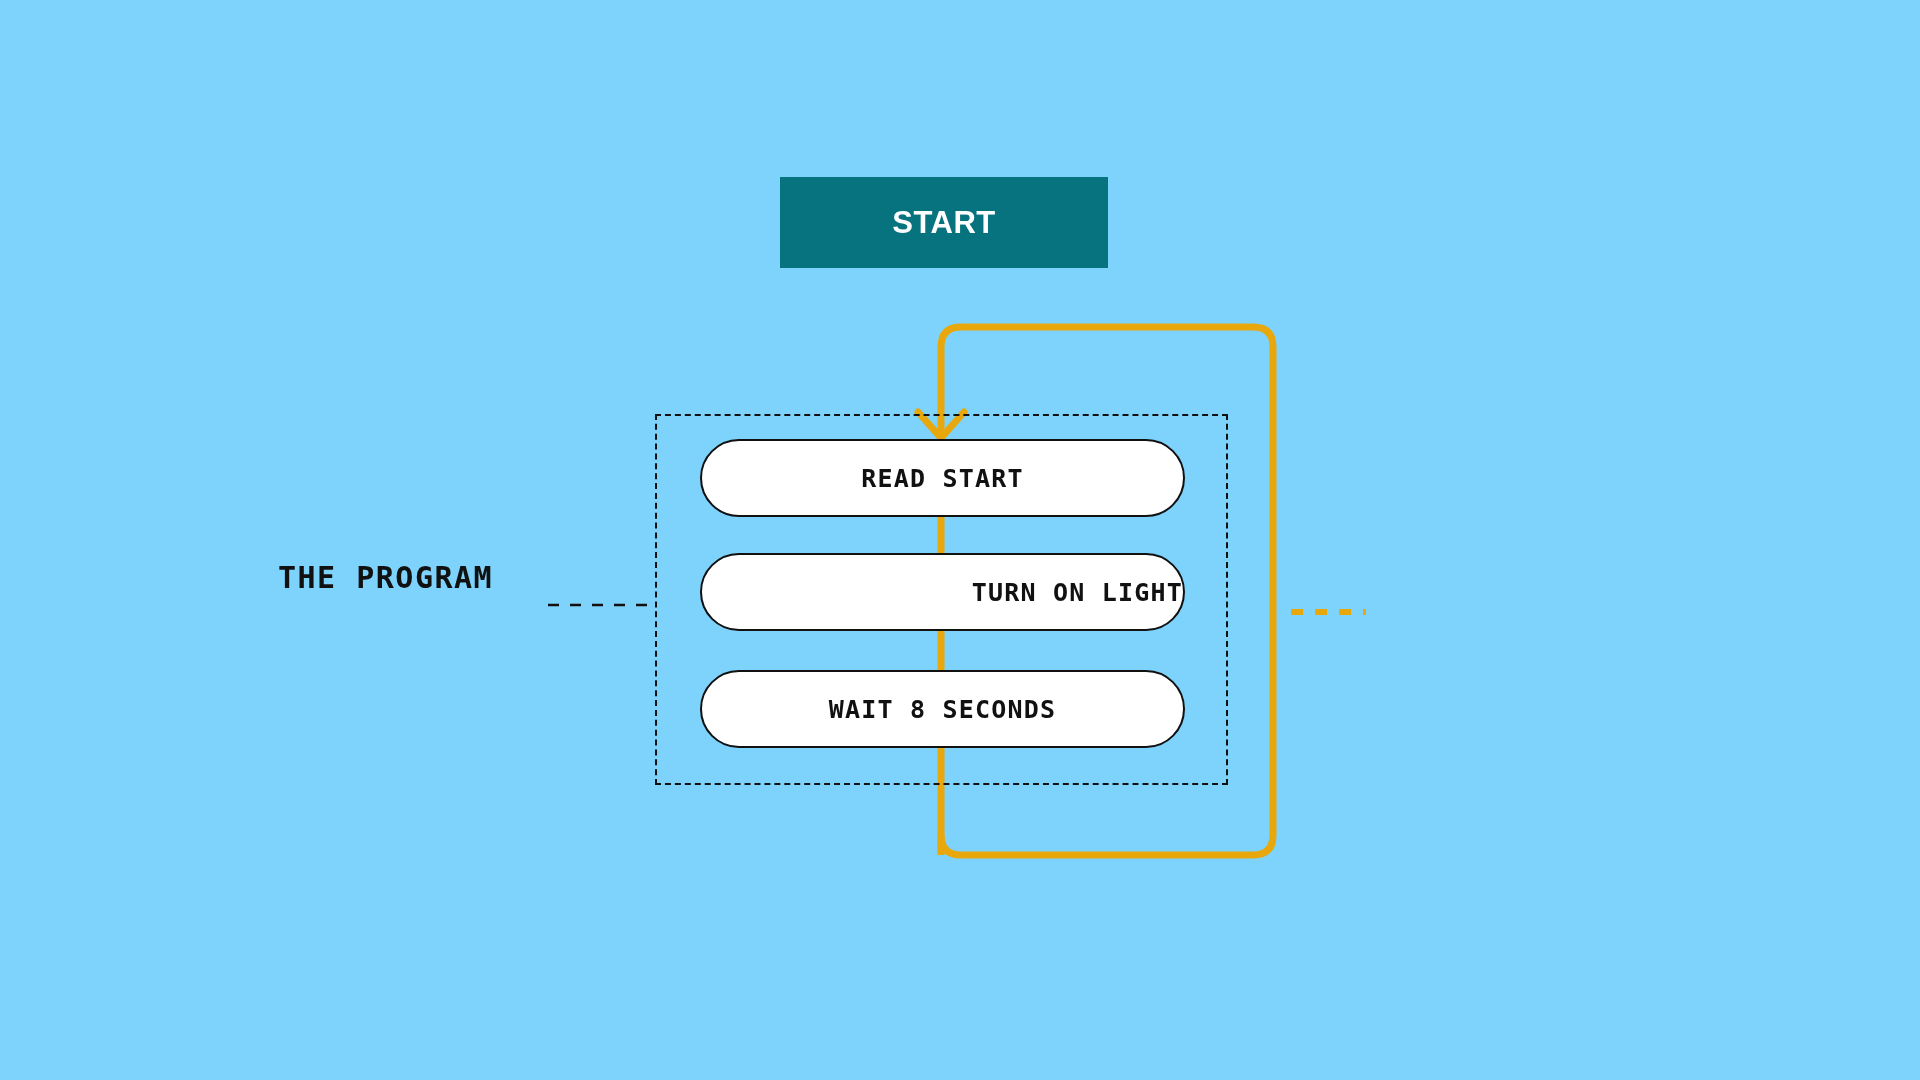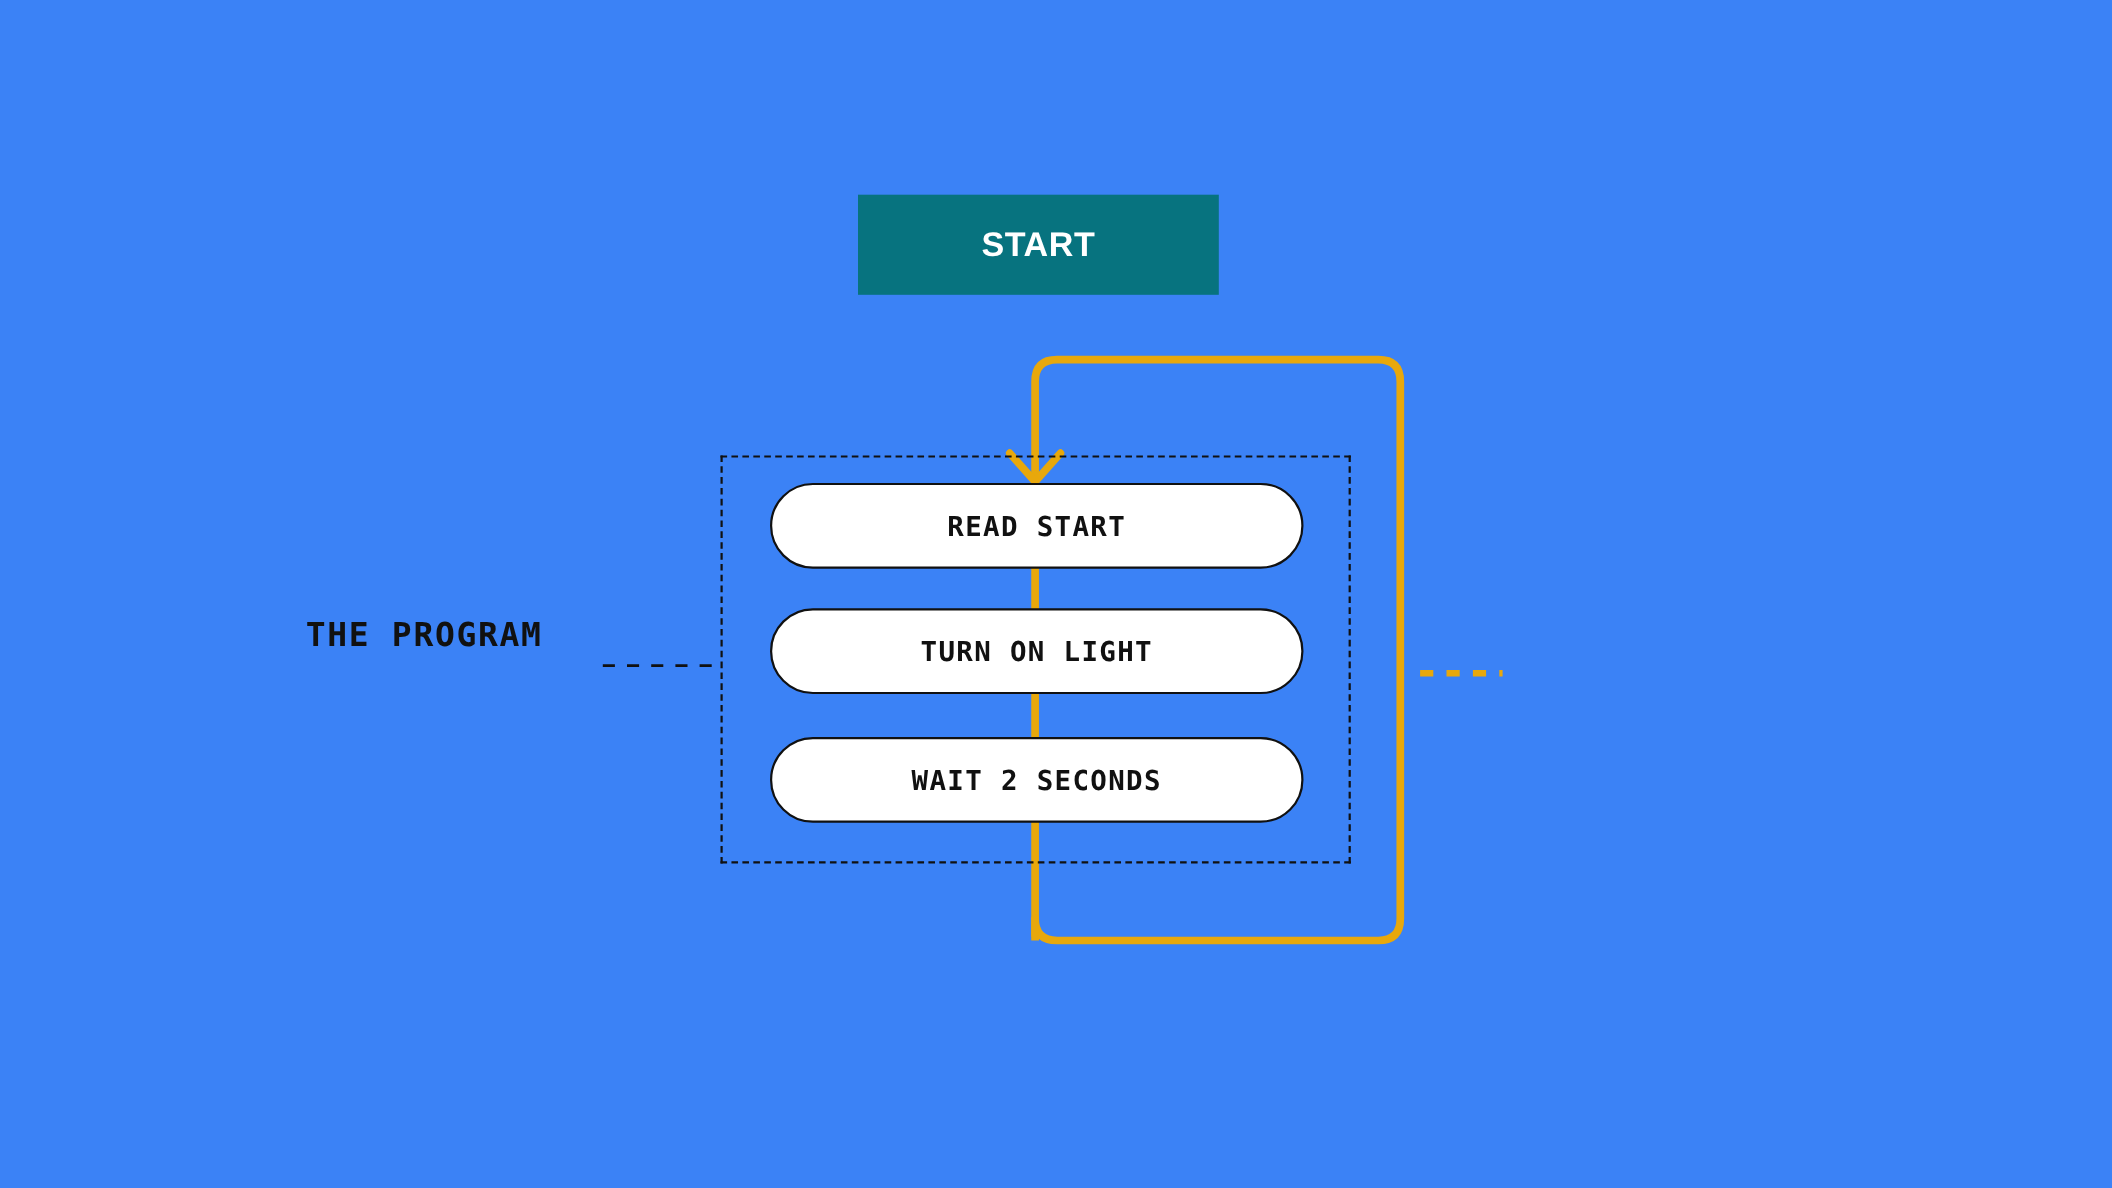--- a/index.html
+++ b/index.html
@@ -12,21 +12,21 @@
     width: 1920px;
     height: 1080px;
     overflow: hidden;
     font-family: "DejaVu Sans Mono", "Liberation Mono", monospace;
   }
 
   #stage {
     position: relative;
     width: 1920px;
     height: 1080px;
-    background: #3b82f6;
+    background: #7dd3fc;
   }
 
   
   .layer-loop   { position: absolute; inset: 0; z-index: 1; }
   .layer-dashed { position: absolute; inset: 0; z-index: 2; }
   .layer-nodes  { position: absolute; inset: 0; z-index: 3; }
   .layer-labels { position: absolute; inset: 0; z-index: 4; }
 
   
   .start-box {
@@ -70,21 +70,21 @@
     display: flex;
     align-items: center;
     justify-content: center;
     font-family: "DejaVu Sans Mono", "Liberation Mono", monospace;
     font-weight: bold;
     font-size: 25px;
     color: #111111;
     letter-spacing: 1.2px;
   }
   .pill-1 { top: 439px; }
-  .pill-2 { top: 553px; }
+  .pill-2 { top: 553px; justify-content: flex-end; }
   .pill-3 { top: 670px; }
 
   
   .annotation {
     position: absolute;
     font-family: "DejaVu Sans Mono", "Liberation Mono", monospace;
     font-weight: bold;
     font-size: 30px;
     color: #111111;
     letter-spacing: 1.5px;
@@ -138,21 +138,21 @@
 
     <div class="pill pill-1">
       <span>READ START</span>
     </div>
 
     <div class="pill pill-2">
       <span>TURN ON LIGHT</span>
     </div>
 
     <div class="pill pill-3">
-      <span>WAIT 2 SECONDS</span>
+      <span>WAIT 8 SECONDS</span>
     </div>
 
   </div>
 
   <div class="layer-labels">
     <svg width="1920" height="1080" viewBox="0 0 1920 1080">
 
       <line x1="548" y1="605" x2="658" y2="605" stroke="#111111" stroke-width="2.5" stroke-dasharray="11 11"></line>
 
       <line x1="1291" y1="612" x2="1366" y2="612" stroke="#E8A80C" stroke-width="6" stroke-dasharray="12 12"></line>

